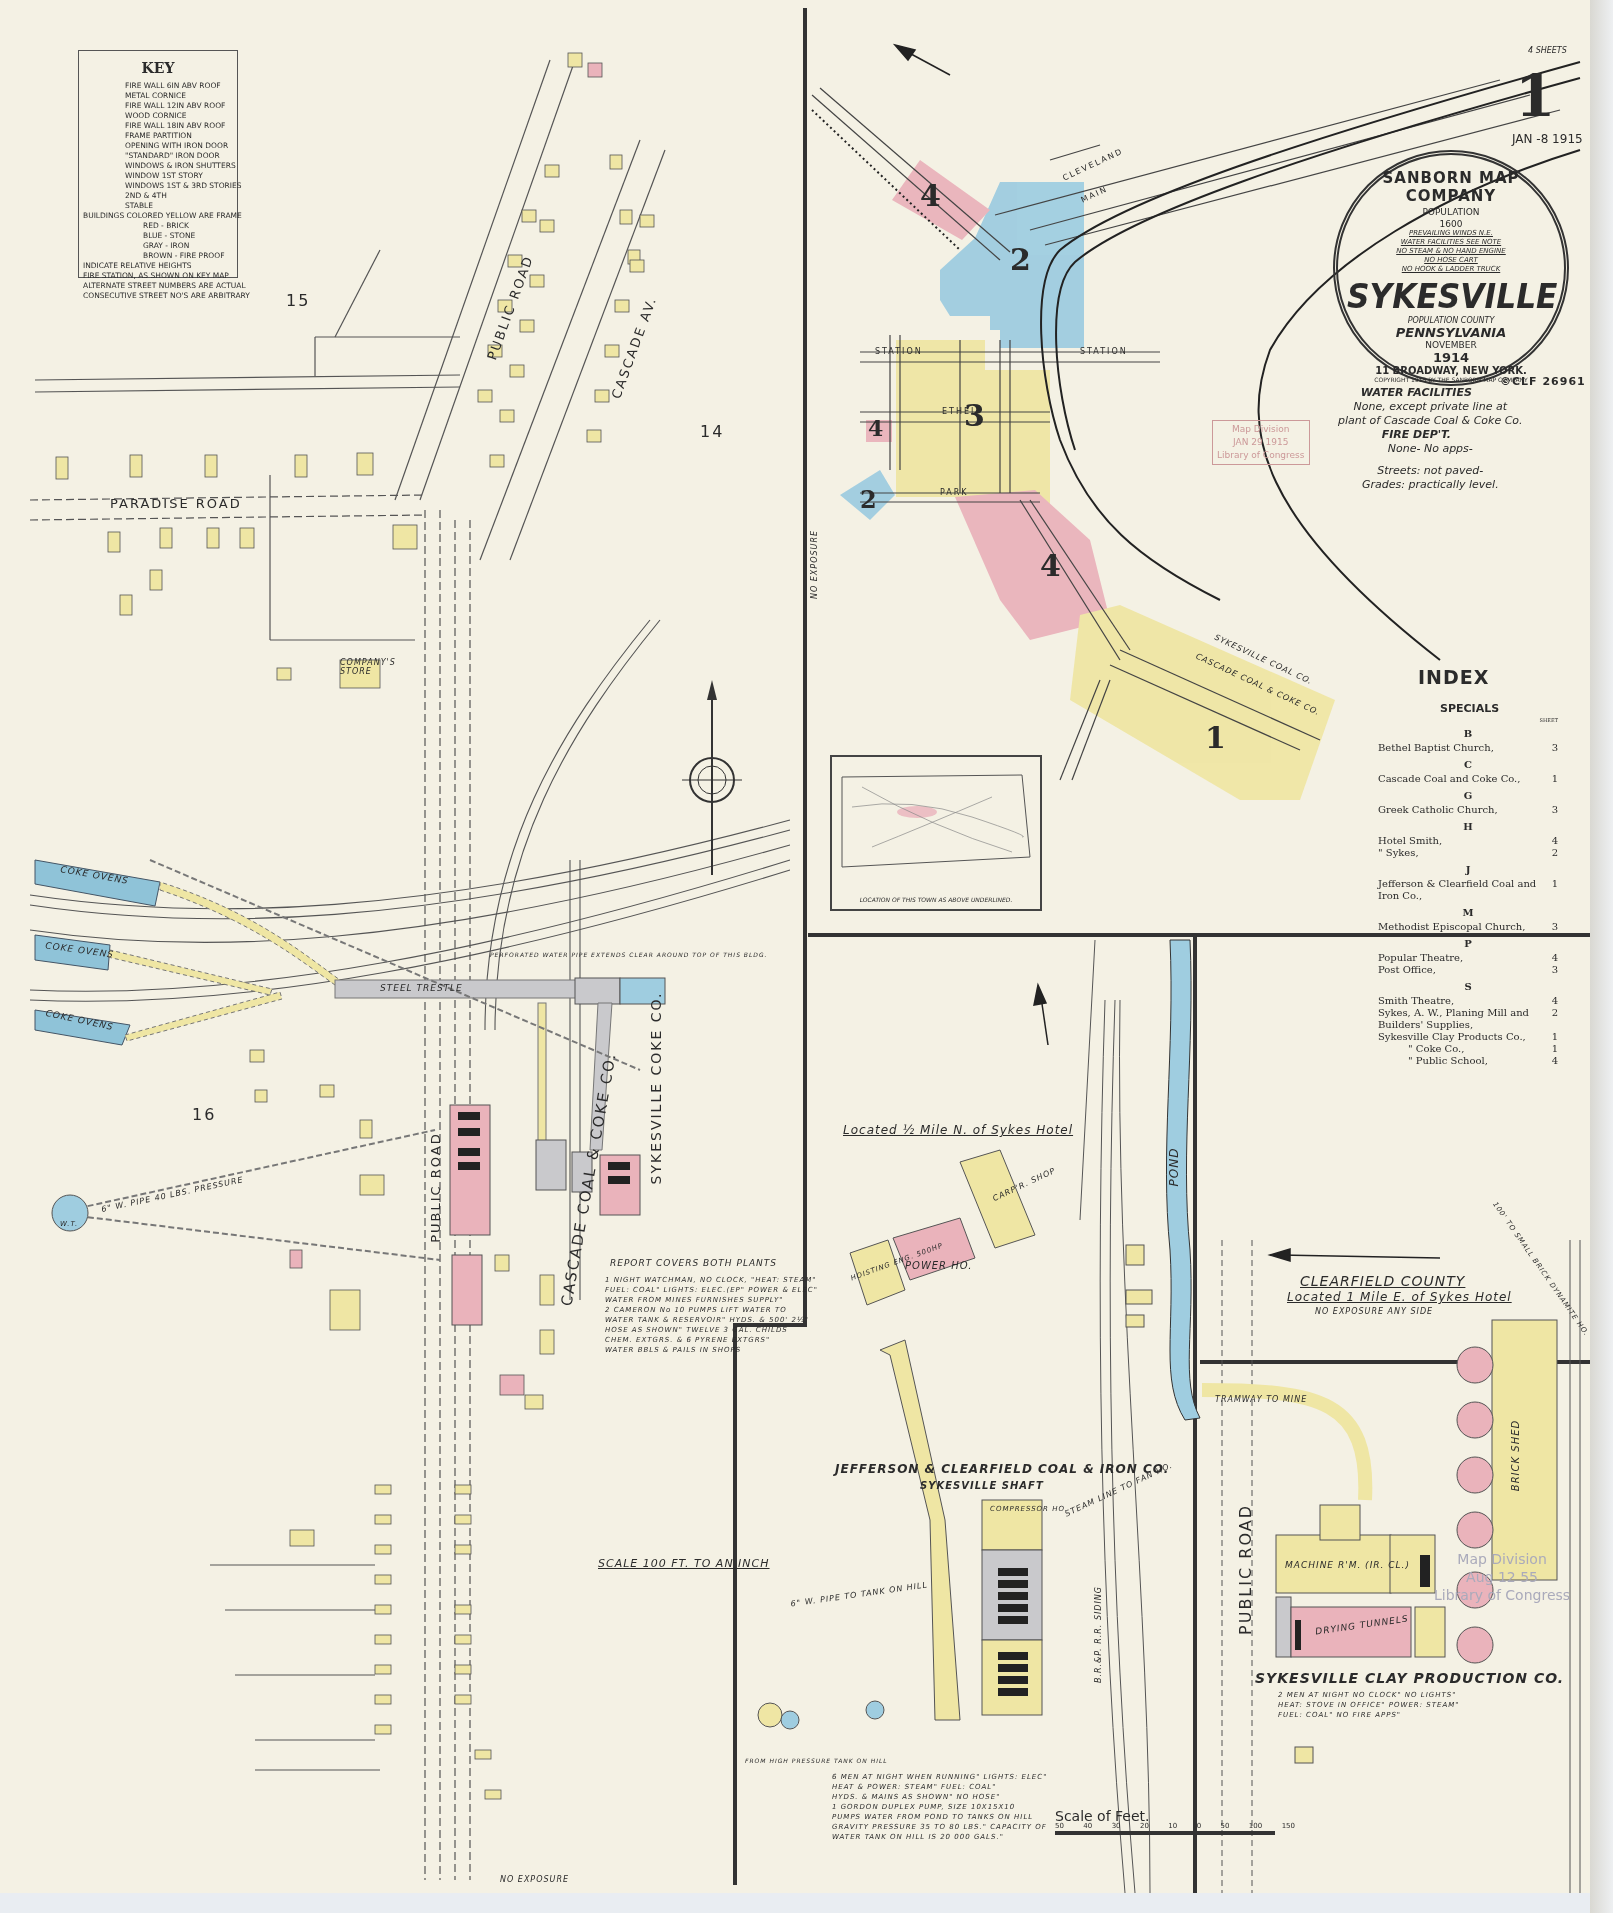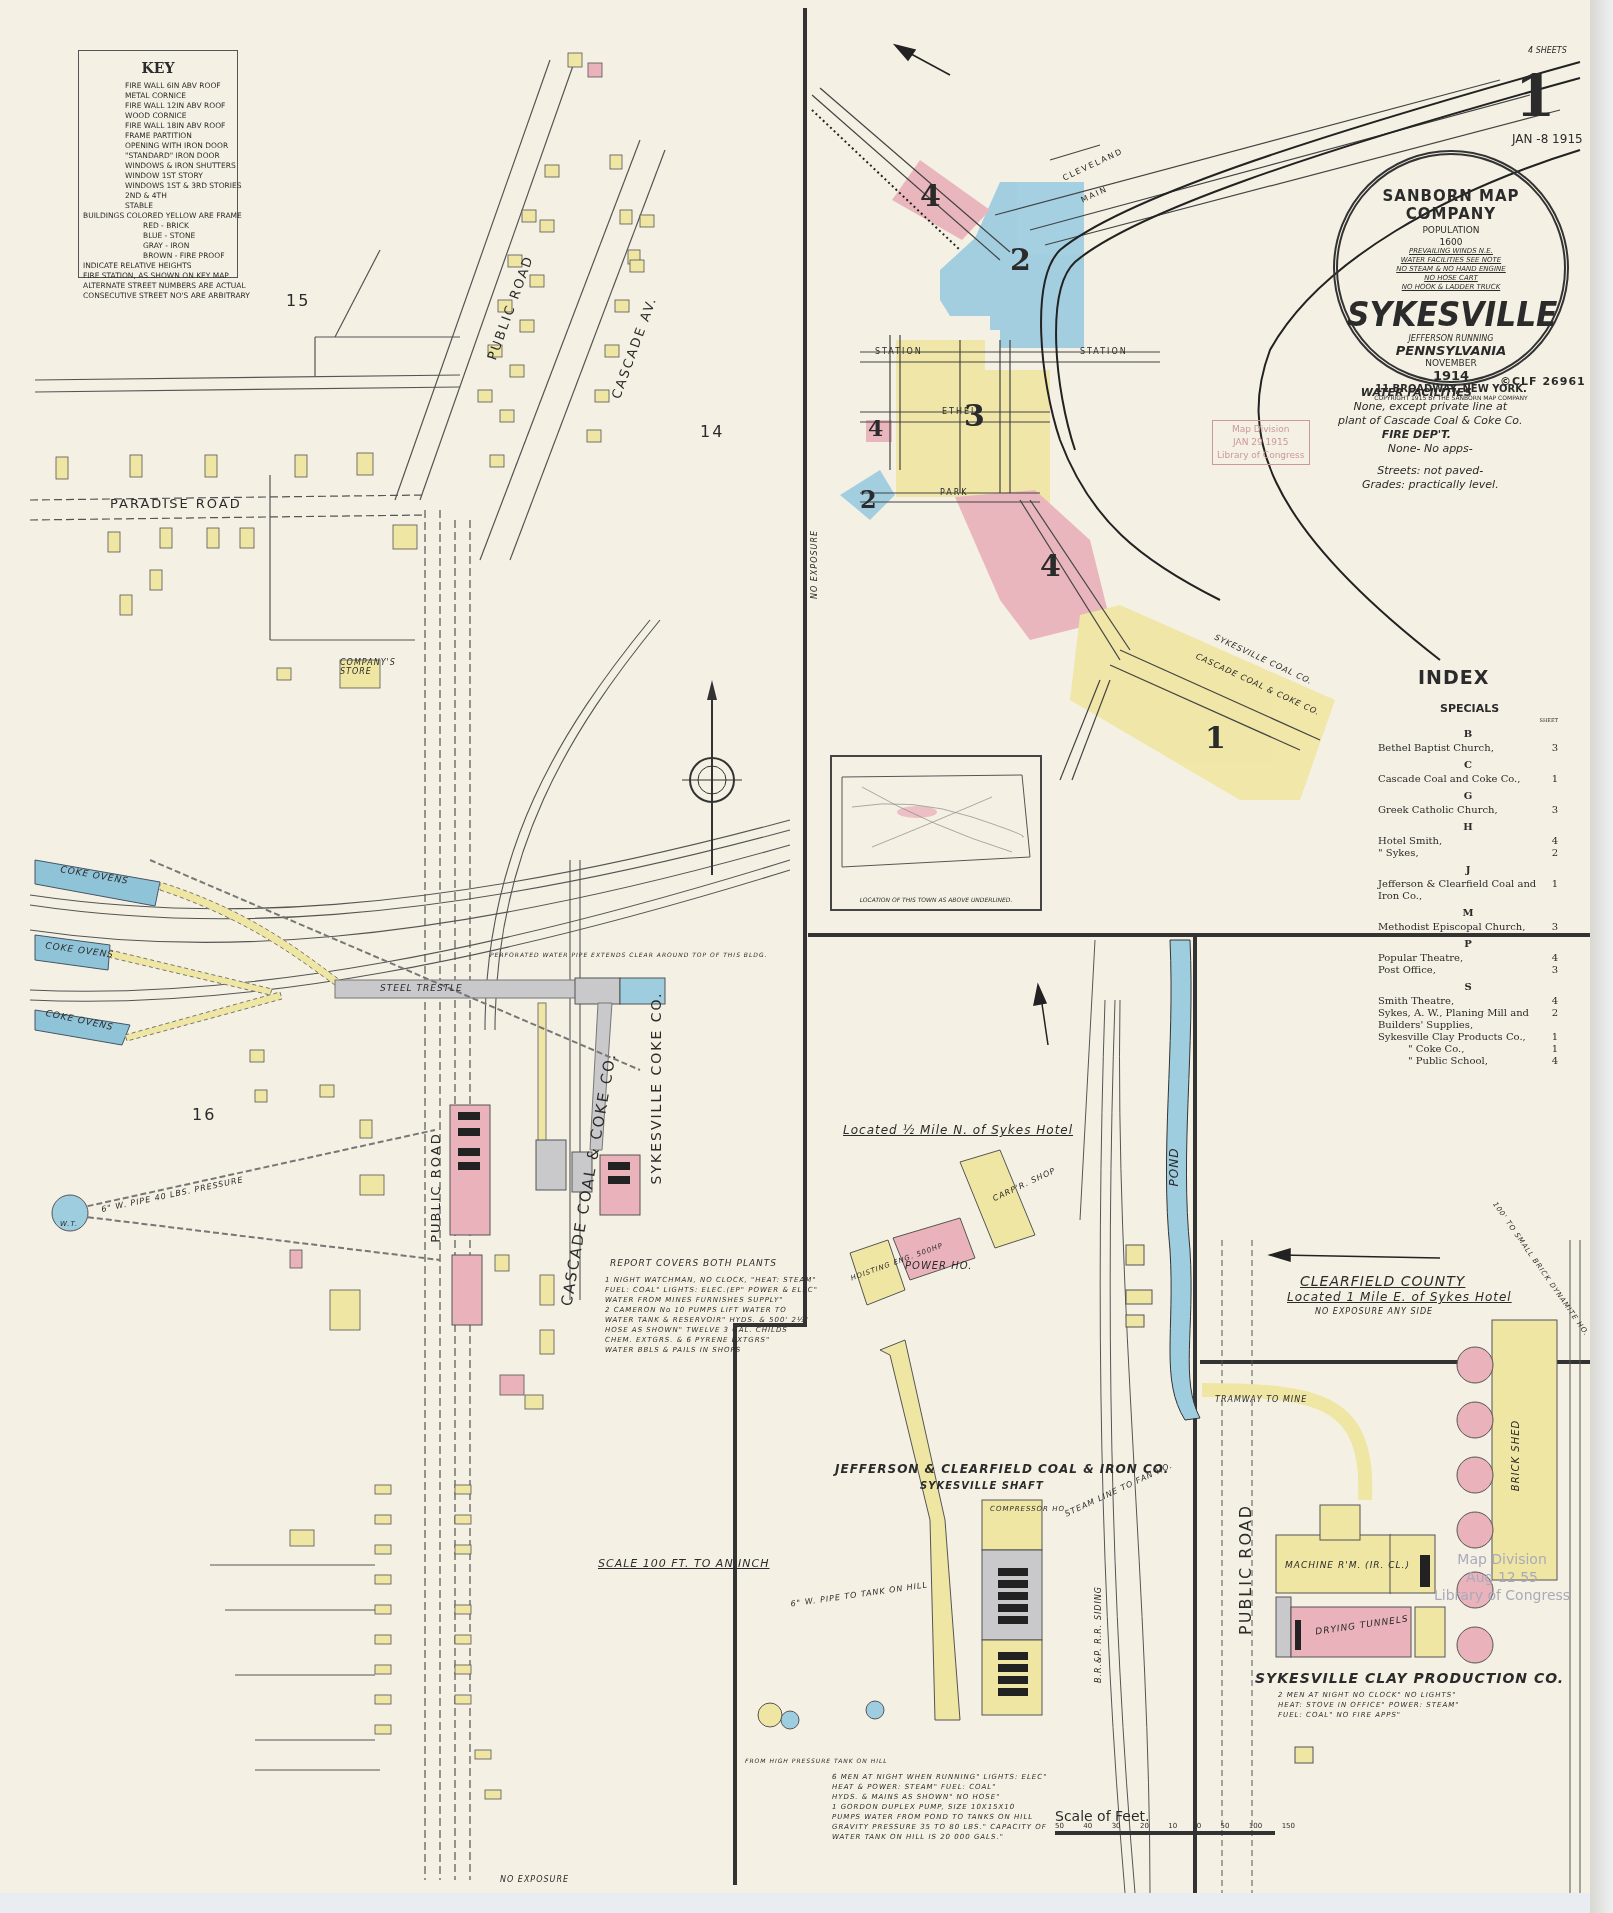--- a/index.html
+++ b/index.html
@@ -8,21 +8,21 @@
   .sheet { position:absolute; left:0; top:0; width:1590px; height:1893px; background:#f4f1e4; }
   .edge { position:absolute; right:0; top:0; width:23px; height:1913px; background:linear-gradient(90deg,#d9d8d2,#eef0f2); }
   .abs { position:absolute; }
   svg.map { position:absolute; left:0; top:0; }
   
   .key { left:78px; top:50px; width:160px; height:228px; border:1px solid #555; font-size:7.5px; line-height:10px; padding:4px; box-sizing:border-box; }
   .key h4 { margin:8px; text-align:center; font-family:"DejaVu Serif", serif; font-size:14px; }
   .key .row { white-space:nowrap; }
   
   .seal { left:1333px; top:150px; width:236px; height:236px; border-radius:50%; border:5px double #333; box-sizing:border-box; text-align:center; }
-  .seal .co { font-size:15px; font-weight:bold; margin-top:32px; letter-spacing:1px; }
+  .seal .co { font-size:15px; font-weight:bold; margin-top:14px; letter-spacing:1px; }
   .seal .pop { font-size:9px; margin-top:2px; }
   .seal .small { font-size:7px; font-style:italic; line-height:9px;text-decoration:underline; }
   .seal .town { font-size:34px; font-weight:bold; font-style:italic; letter-spacing:0px; margin-top:2px; font-family:"DejaVu Sans", sans-serif; transform:scaleX(0.92); }
   .seal .county { font-size:8px; font-style:italic; }
   .seal .state { font-size:13px; font-style:italic; font-weight:bold; }
   .seal .month { font-size:9px; }
   .seal .year { font-size:13px; font-weight:bold; }
   .seal .addr { font-size:10px; font-weight:bold; }
   .seal .copy { font-size:6px; }
   .sheetnum { left:1515px; top:62px; font-family:"DejaVu Serif", serif; font-size:58px; font-weight:bold; }
@@ -384,21 +384,21 @@
   <div class="abs seal">
     <div class="co">SANBORN MAP COMPANY</div>
     <div class="pop">POPULATION</div>
     <div class="pop">1600</div>
     <div class="small">PREVAILING WINDS N.E.</div>
     <div class="small">WATER FACILITIES SEE NOTE</div>
     <div class="small">NO STEAM &amp; NO HAND ENGINE</div>
     <div class="small">NO HOSE CART</div>
     <div class="small">NO HOOK &amp; LADDER TRUCK</div>
     <div class="town">SYKESVILLE</div>
-    <div class="county">JEFFERSON RUNNING</div>
+    <div class="county">POPULATION COUNTY</div>
     <div class="state">PENNSYLVANIA</div>
     <div class="month">NOVEMBER</div>
     <div class="year">1914</div>
     <div class="addr">11 BROADWAY, NEW YORK.</div>
     <div class="copy">COPYRIGHT 1915 BY THE SANBORN MAP COMPANY</div>
   </div>
   <div class="abs copyr">©CLF 26961</div>
 
   <div class="abs notes">
     <div class="hd">WATER FACILITIES</div>

